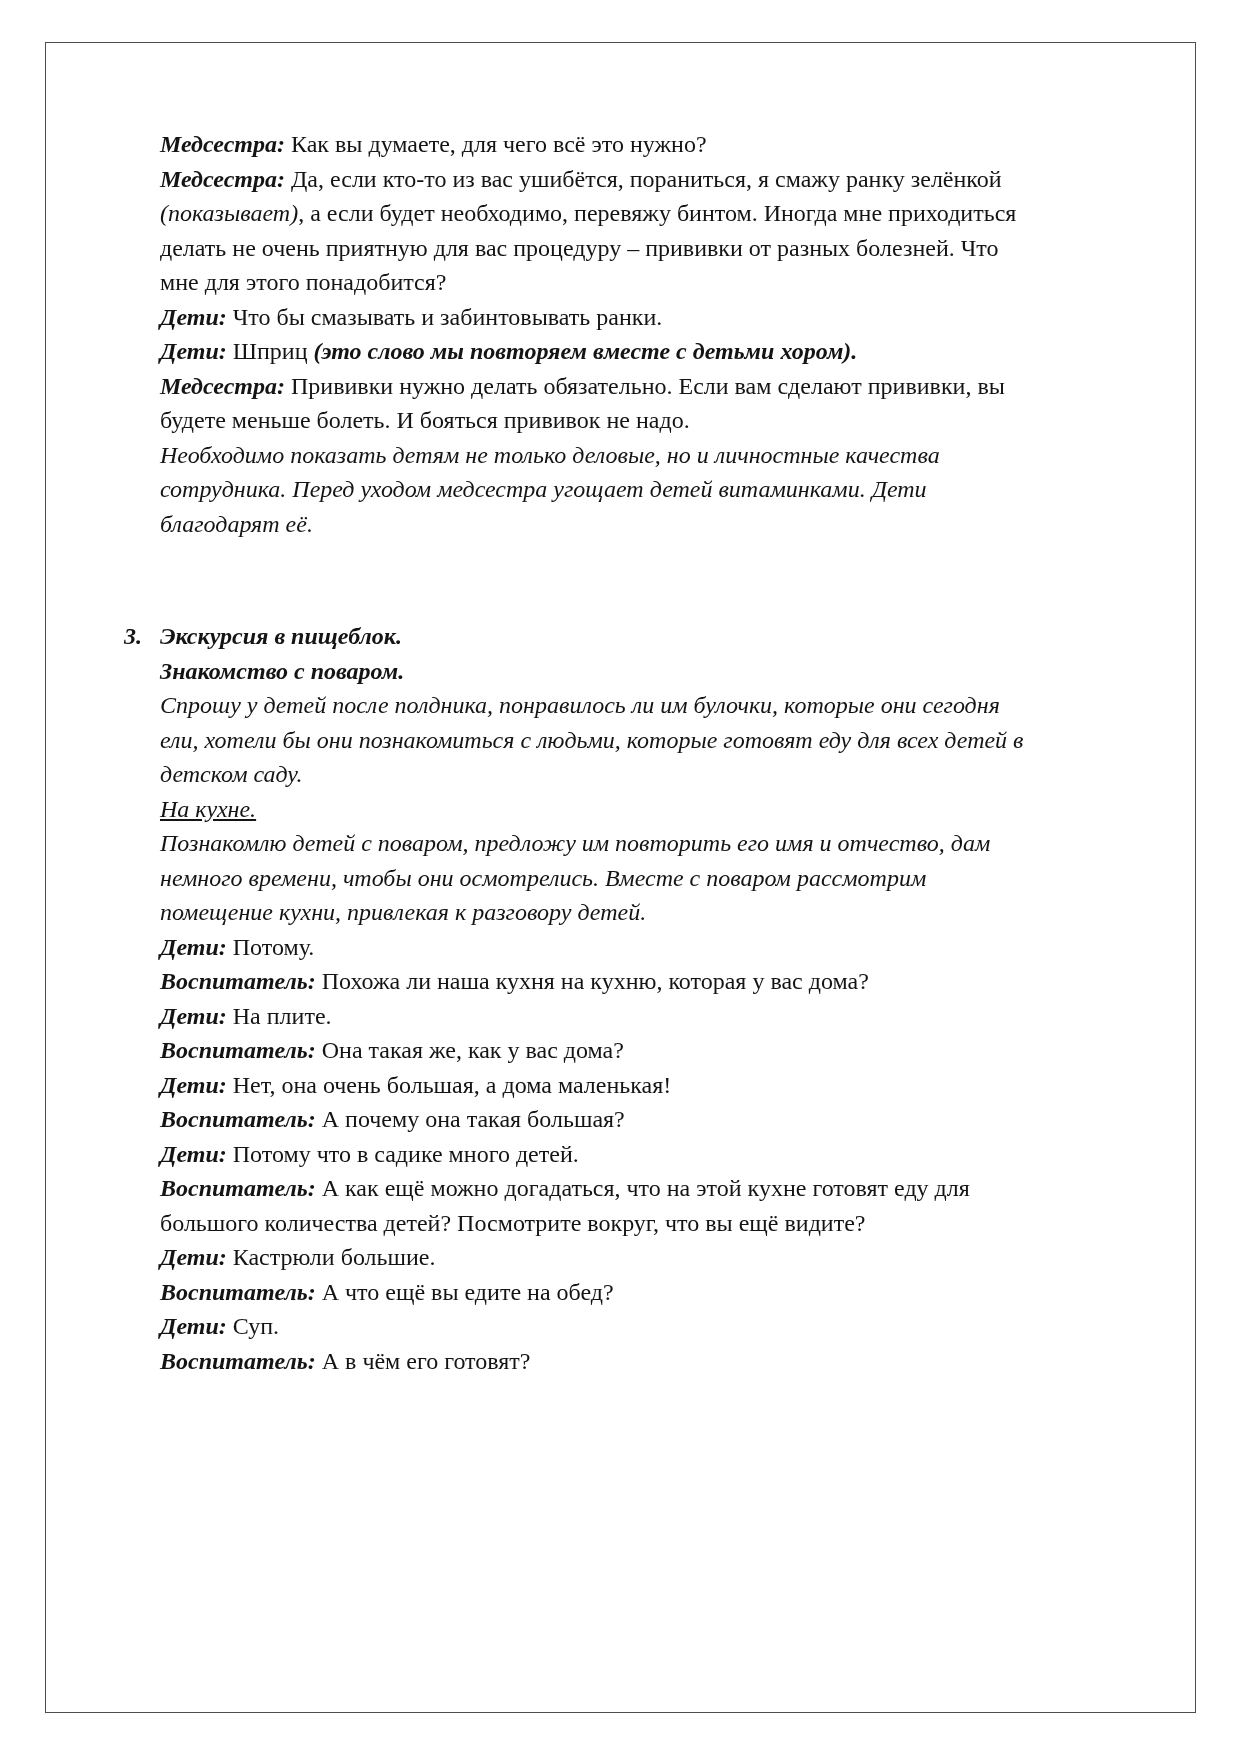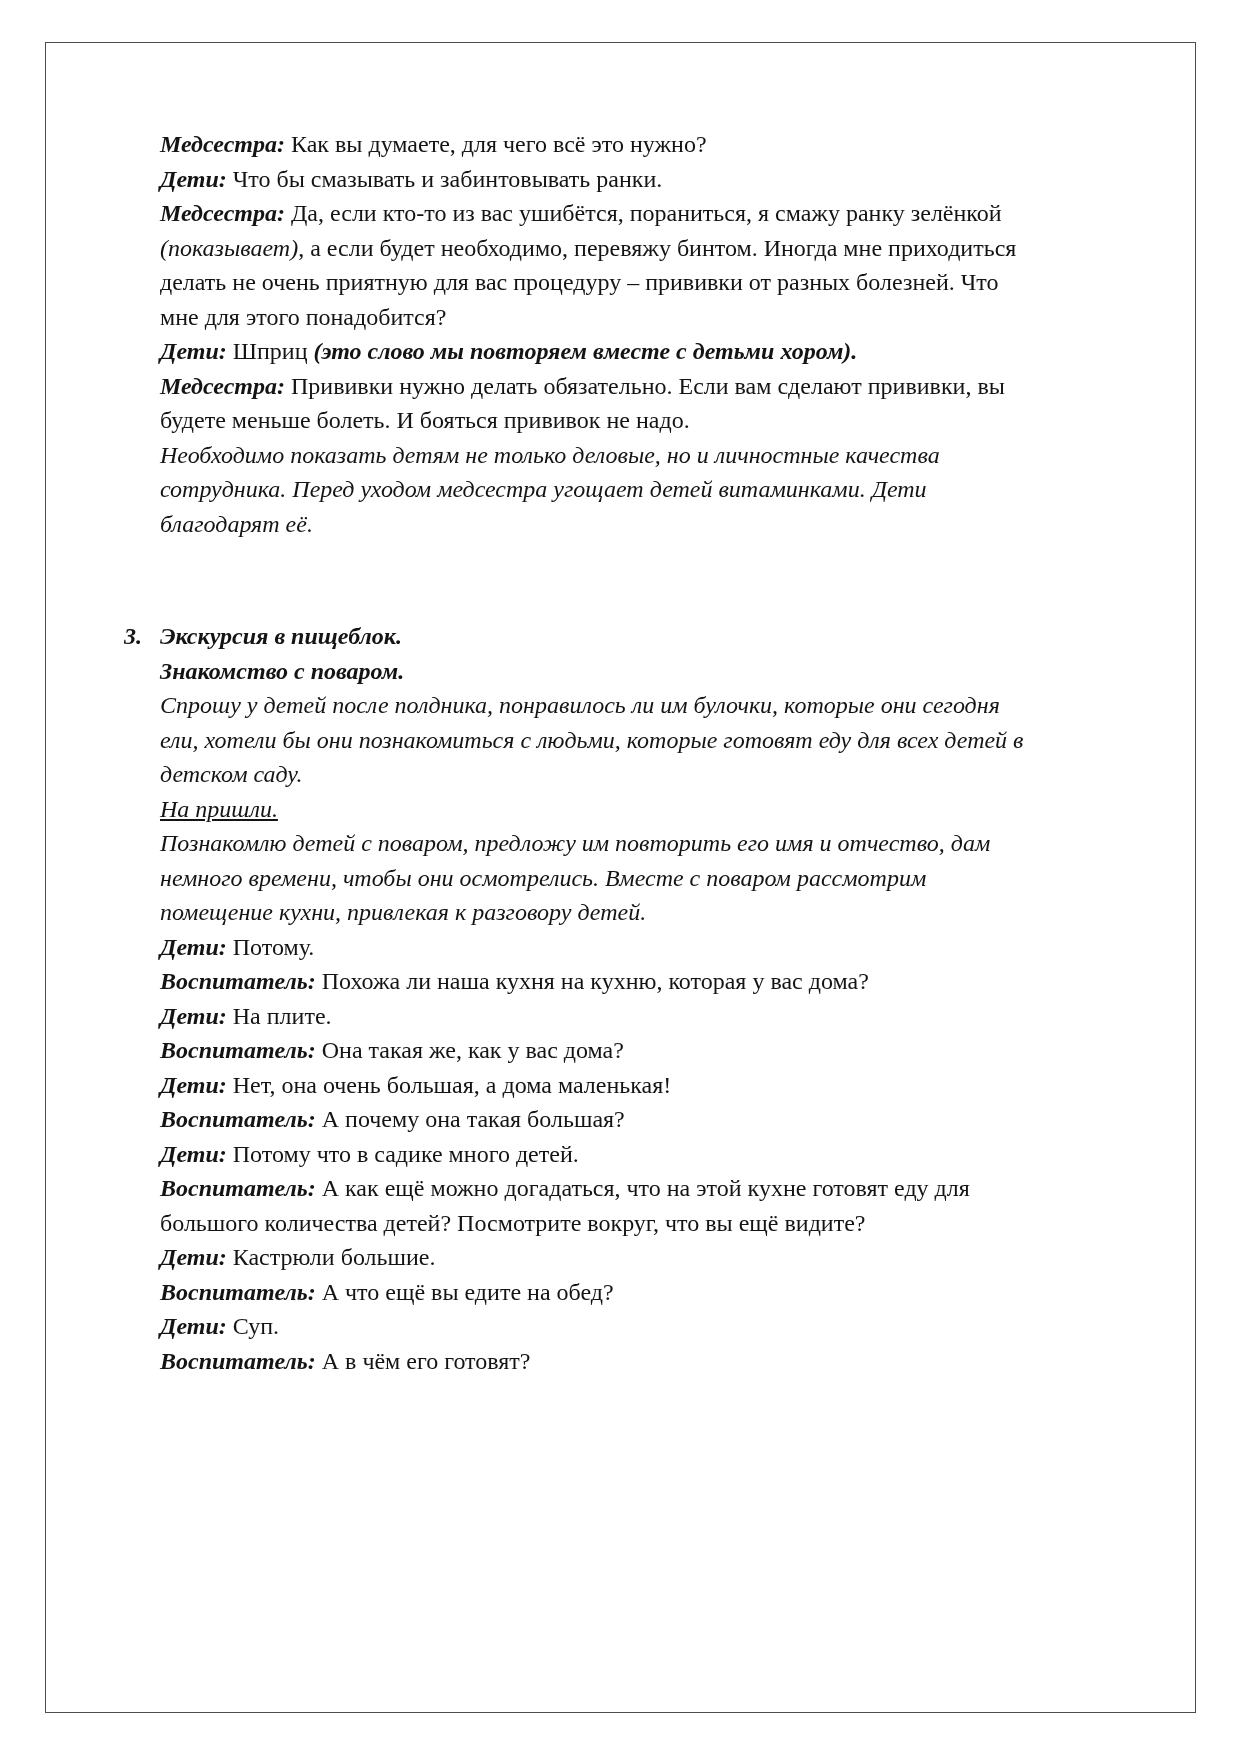--- a/index.html
+++ b/index.html
@@ -46,30 +46,30 @@
     top: 0;
   }
   .spacer { width: 100%; }
 </style>
 </head>
 <body>
 
 <div class="page-frame">
   <div class="doc-content" id="doc-content">
       <p class="para"><span class="run-bi">Медсестра:</span><span class="run-n"> Как вы думаете, для чего всё это нужно?</span></p>
+      <p class="para"><span class="run-bi">Медсестра:</span><span class="run-n"> Да, если кто-то из вас ушибётся, пораниться, я смажу ранку зелёнкой </span><span class="run-i">(показывает)</span><span class="run-n">, а если будет необходимо, перевяжу бинтом. Иногда мне приходиться делать не очень приятную для вас процедуру – прививки от разных болезней. Что мне для этого понадобится?</span></p>
       <p class="para"><span class="run-bi">Дети:</span><span class="run-n"> Что бы смазывать и забинтовывать ранки.</span></p>
-      <p class="para"><span class="run-bi">Медсестра:</span><span class="run-n"> Да, если кто-то из вас ушибётся, пораниться, я смажу ранку зелёнкой </span><span class="run-i">(показывает)</span><span class="run-n">, а если будет необходимо, перевяжу бинтом. Иногда мне приходиться делать не очень приятную для вас процедуру – прививки от разных болезней. Что мне для этого понадобится?</span></p>
       <p class="para"><span class="run-bi">Дети:</span><span class="run-n"> Шприц </span><span class="run-bi">(это слово мы повторяем вместе с детьми хором).</span></p>
       <p class="para"><span class="run-bi">Медсестра:</span><span class="run-n"> Прививки нужно делать обязательно. Если вам сделают прививки, вы будете меньше болеть. И бояться прививок не надо.</span></p>
       <p class="para"><span class="run-i">Необходимо показать детям не только деловые, но и личностные качества сотрудника. Перед уходом медсестра угощает детей витаминками. Дети благодарят её.</span></p>
       <div class="spacer" style="height: 78px;"></div>
       <p class="para"><span class="list-number run-bi">3.</span><span class="run-bi">Экскурсия в пищеблок.</span></p>
       <p class="para"><span class="run-bi">Знакомство с поваром.</span></p>
       <p class="para"><span class="run-i">Спрошу у детей после полдника, понравилось ли им булочки, которые они сегодня ели, хотели бы они познакомиться с людьми, которые готовят еду для всех детей в детском саду.</span></p>
-      <p class="para"><span class="run-iu">На пришли.</span></p>
+      <p class="para"><span class="run-iu">На кухне.</span></p>
       <p class="para"><span class="run-i">Познакомлю детей с поваром, предложу им повторить его имя и отчество, дам немного времени, чтобы они осмотрелись. Вместе с поваром рассмотрим помещение кухни, привлекая к разговору детей.</span></p>
       <p class="para"><span class="run-bi">Дети:</span><span class="run-n"> Потому.</span></p>
       <p class="para"><span class="run-bi">Воспитатель:</span><span class="run-n"> Похожа ли наша кухня на кухню, которая у вас дома?</span></p>
       <p class="para"><span class="run-bi">Дети:</span><span class="run-n"> На  плите.</span></p>
       <p class="para"><span class="run-bi">Воспитатель:</span><span class="run-n"> Она такая же, как у вас дома?</span></p>
       <p class="para"><span class="run-bi">Дети:</span><span class="run-n"> Нет, она очень большая, а дома маленькая!</span></p>
       <p class="para"><span class="run-bi">Воспитатель:</span><span class="run-n"> А почему она такая большая?</span></p>
       <p class="para"><span class="run-bi">Дети:</span><span class="run-n"> Потому что в садике много детей.</span></p>
       <p class="para"><span class="run-bi">Воспитатель:</span><span class="run-n"> А как ещё можно догадаться, что на этой кухне готовят еду для большого количества детей? Посмотрите вокруг, что вы ещё видите?</span></p>
       <p class="para"><span class="run-bi">Дети:</span><span class="run-n"> Кастрюли большие.</span></p>

